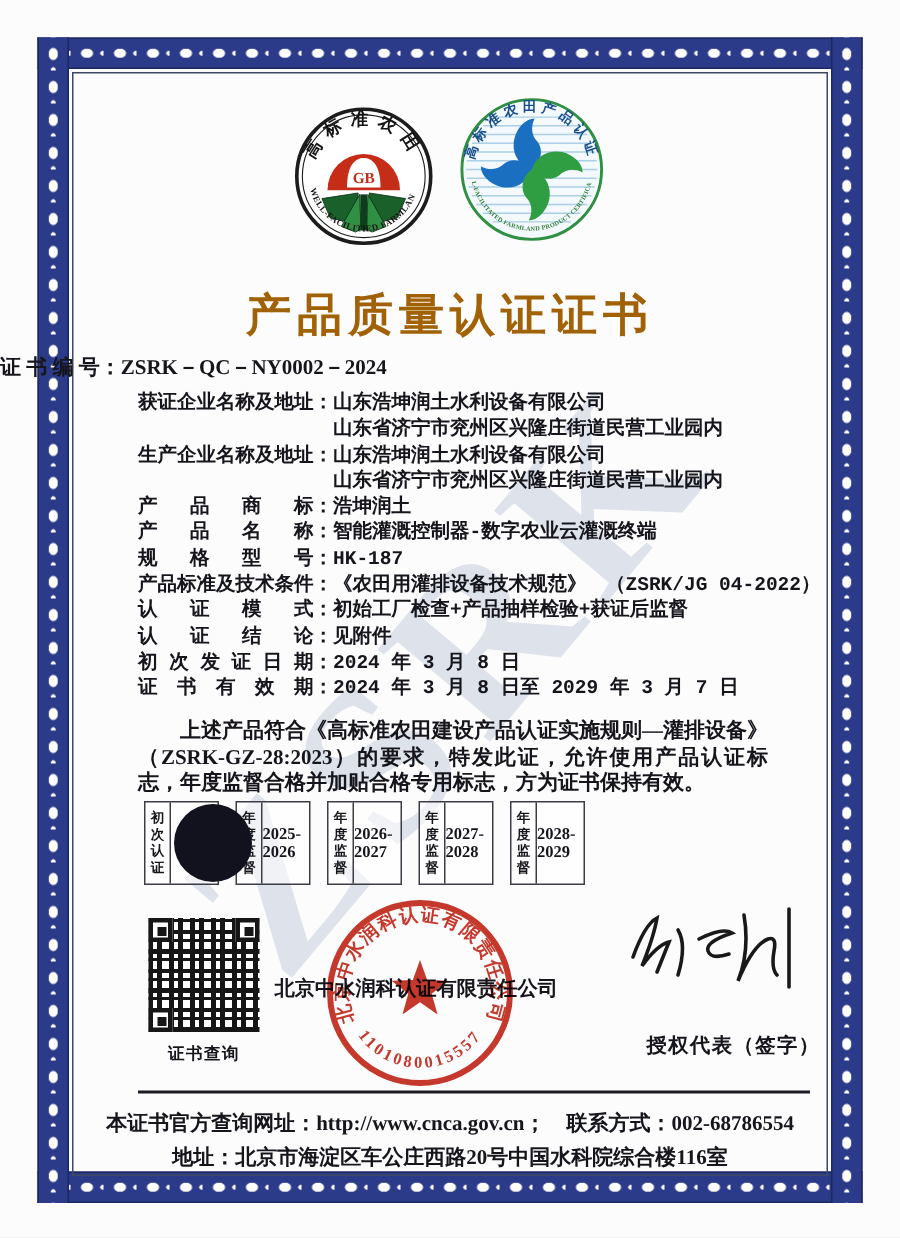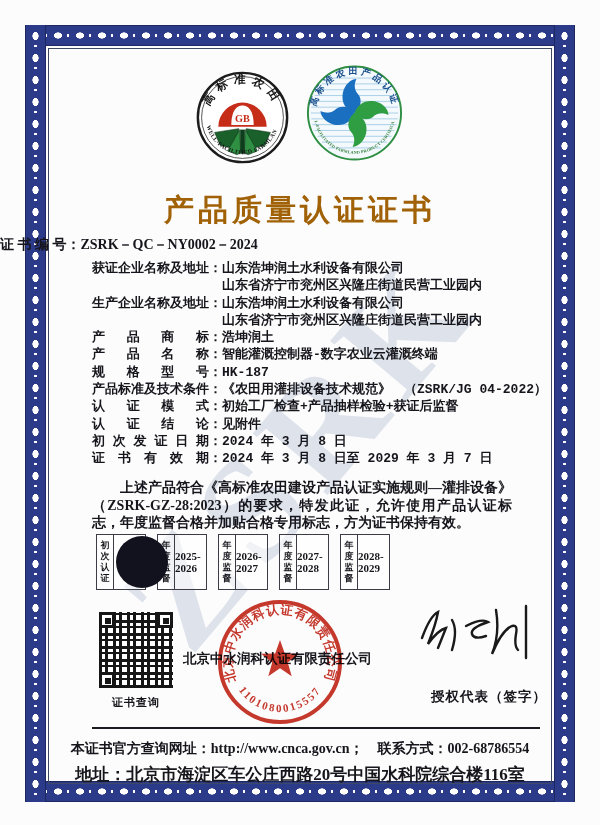--- a/index.html
+++ b/index.html
@@ -69,21 +69,21 @@
     font-size:11px;font-weight:700;letter-spacing:1px;}
   .issuer{position:absolute;left:183px;top:645px;z-index:2;font-size:13.5px;font-weight:700;line-height:27px;}
   .stamp{position:absolute;left:214px;top:596px;width:132px;height:132px;z-index:3;
     mix-blend-mode:multiply;opacity:.93;}
   .sig{position:absolute;left:408px;top:600px;z-index:2;}
   .sig-label{position:absolute;left:431px;top:688px;z-index:2;font-size:13.5px;font-weight:700;letter-spacing:1px;}
   .divider{position:absolute;left:92px;top:727px;width:448px;height:2.2px;background:#1b1b22;z-index:2;}
   .footer1{position:absolute;top:740px;left:55px;right:55px;z-index:2;text-align:center;
     font-size:14px;font-weight:700;}
   .footer2{position:absolute;top:763px;left:55px;right:55px;z-index:2;text-align:center;
-    font-size:17px;font-weight:700;}
+    font-size:14px;font-weight:700;}
 </style>
 </head>
 <body>
 
 <div class="page">
 
   <div class="band h top"></div>
   <div class="band h bottom"></div>
   <div class="band v left"></div>
   <div class="band v right"></div>

